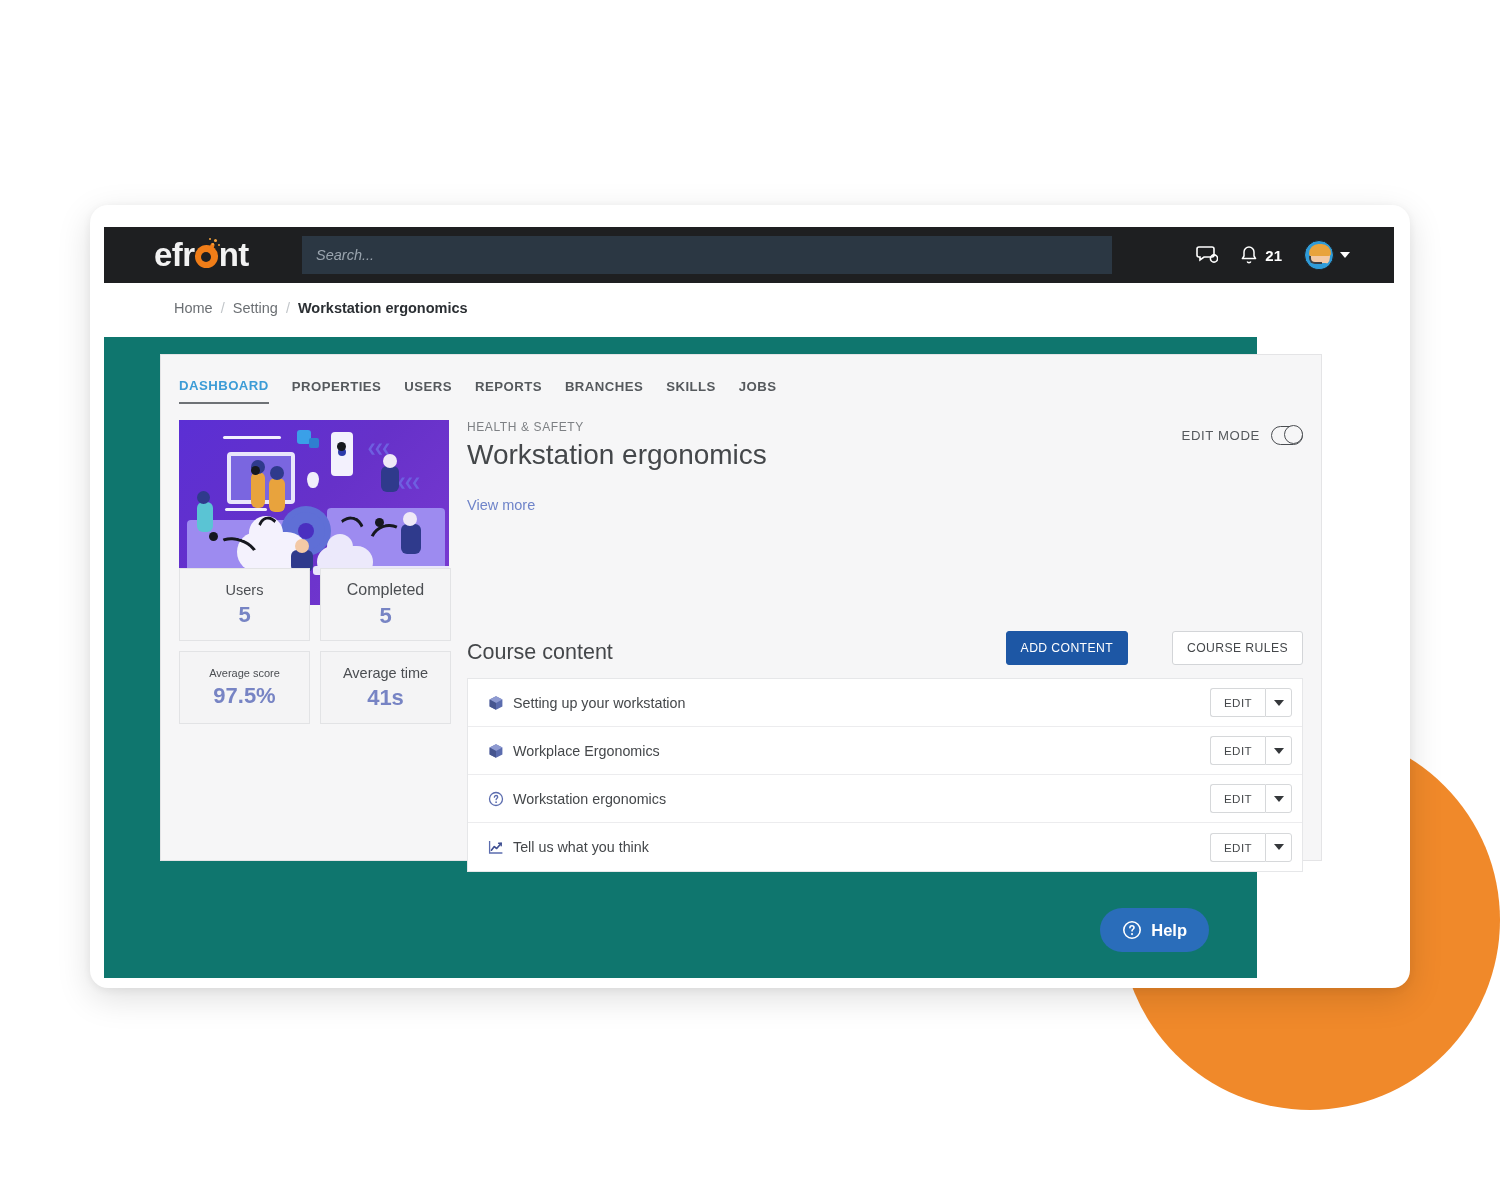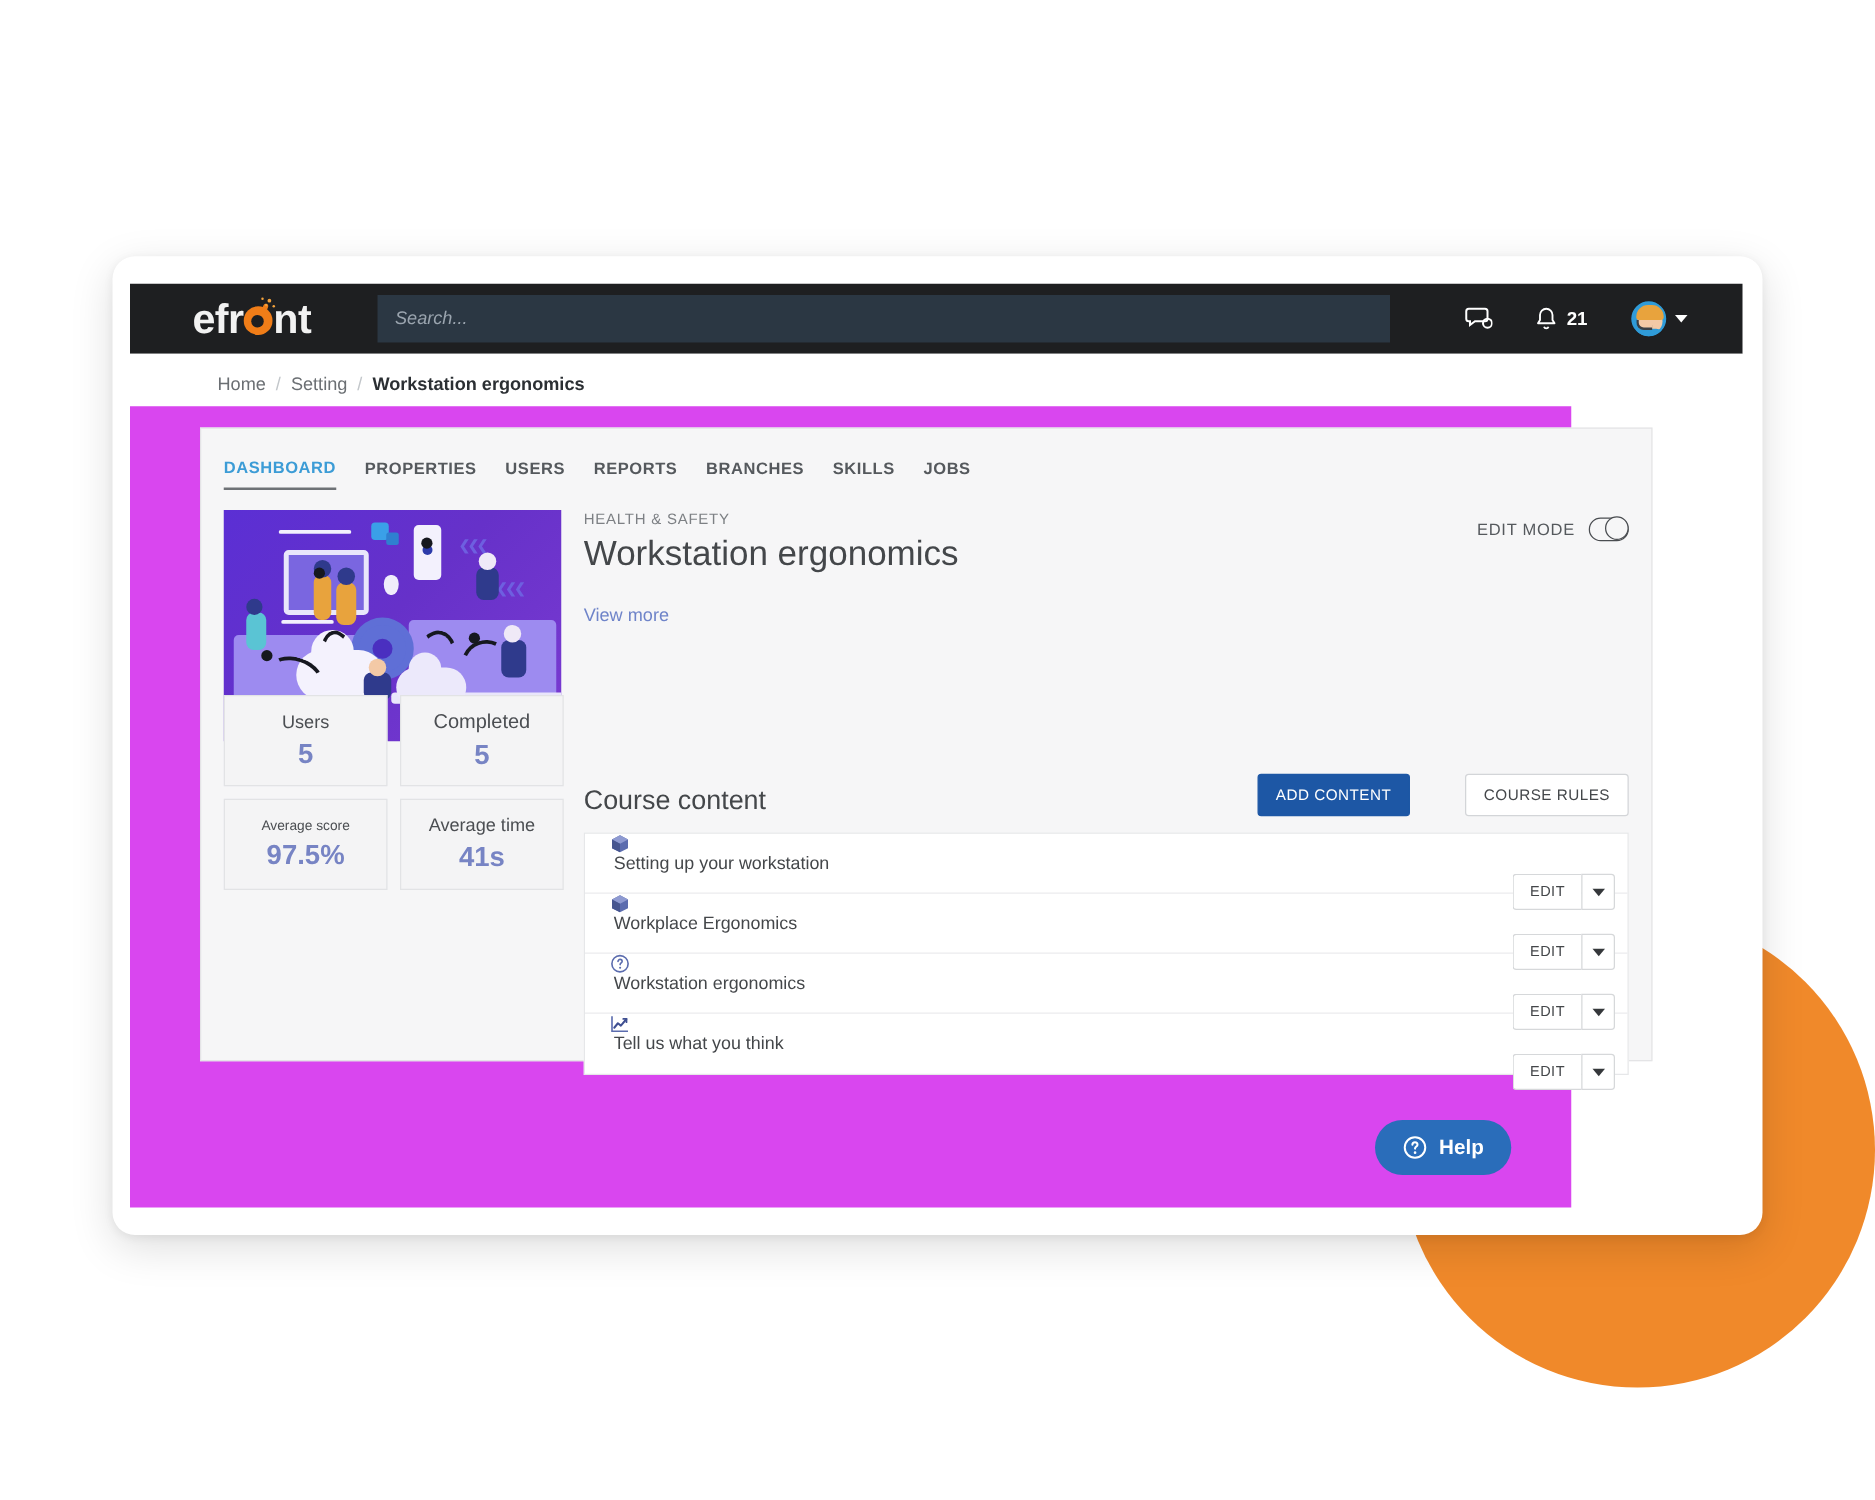--- a/index.html
+++ b/index.html
@@ -76,21 +76,21 @@
     background: #2b3743; border: none;
     color: #a9b2bb; font-size: 14.5px;
     padding: 0 14px;
     font-family: "Liberation Sans", sans-serif;
     outline: none;
   }
   .searchbox::placeholder { color:#9aa4ae; font-style: italic; }
 
   .topbar-right {
     margin-left: auto; margin-right: 44px;
-    display: flex; align-items: center; gap: 34px;
+    display: flex; align-items: center; gap: 22px;
     color: #ffffff;
   }
   .icon-btn { display: flex; align-items: center; gap: 7px; cursor: pointer; }
   .bell-count { font-size: 15px; font-weight: 700; color: #ffffff; }
   .avatar-wrap { display: flex; align-items: center; gap: 6px; cursor: pointer; }
   .avatar {
     width: 30px; height: 30px; border-radius: 50%;
     background: #2f9bd8; position: relative; overflow: hidden;
     border: 1px solid #1d1e20;
   }
@@ -112,23 +112,23 @@
     display: flex; align-items: center;
     padding-left: 70px;
     font-size: 14.5px; color: #6b6f73;
   }
   .breadcrumb a { color:#6b6f73; text-decoration:none; }
   .breadcrumb .sep { margin: 0 8px; color: #c2c6ca; }
   .breadcrumb .current { color: #2b2f33; font-weight: 700; }
 
   
   .page-area {
-    position: absolute; left: 14px; top: 120px;
+    position: absolute; left: 14px; top: 132px;
     width: 1153px; height: 641px;
-    background: #d946ef;
+    background: #0f766e;
   }
 
   
   .panel {
     position: absolute; left: 56px; top: 17px;
     width: 1162px; height: 507px;
     background: #f6f6f7;
     border: 1px solid #e4e4e6;
   }
 
@@ -255,24 +255,23 @@
   }
   .btn-primary { background: #1d57a5; color: #ffffff; border: 1px solid #1d57a5; }
   .btn-secondary { background: #ffffff; color: #44474a; border: 1px solid #d3d5d8; }
 
   .content-list {
     margin: 13px 18px 0 306px;
     background: #ffffff;
     border: 1px solid #e6e7e9;
   }
   .content-row {
-    display: flex; 
+    display: flex; align-items: center;
     height: 48px; padding: 0 10px 0 20px;
     border-bottom: 1px solid #ececee;
-    flex-direction: column;
   }
   .content-row:last-child { border-bottom: none; }
   .row-icon { width: 22px; display: flex; align-items: center; justify-content: flex-start; }
   .row-label { font-size: 14.3px; color: #44474a; margin-left: 3px; }
   .row-actions { margin-left: auto; display: flex; }
   .edit-btn {
     border: 1px solid #d6d8da; border-right: none;
     background: #ffffff; color: #44474a;
     font-size: 11.6px; letter-spacing: 0.4px;
     padding: 7px 13px; border-radius: 3px 0 0 3px; cursor: pointer;

